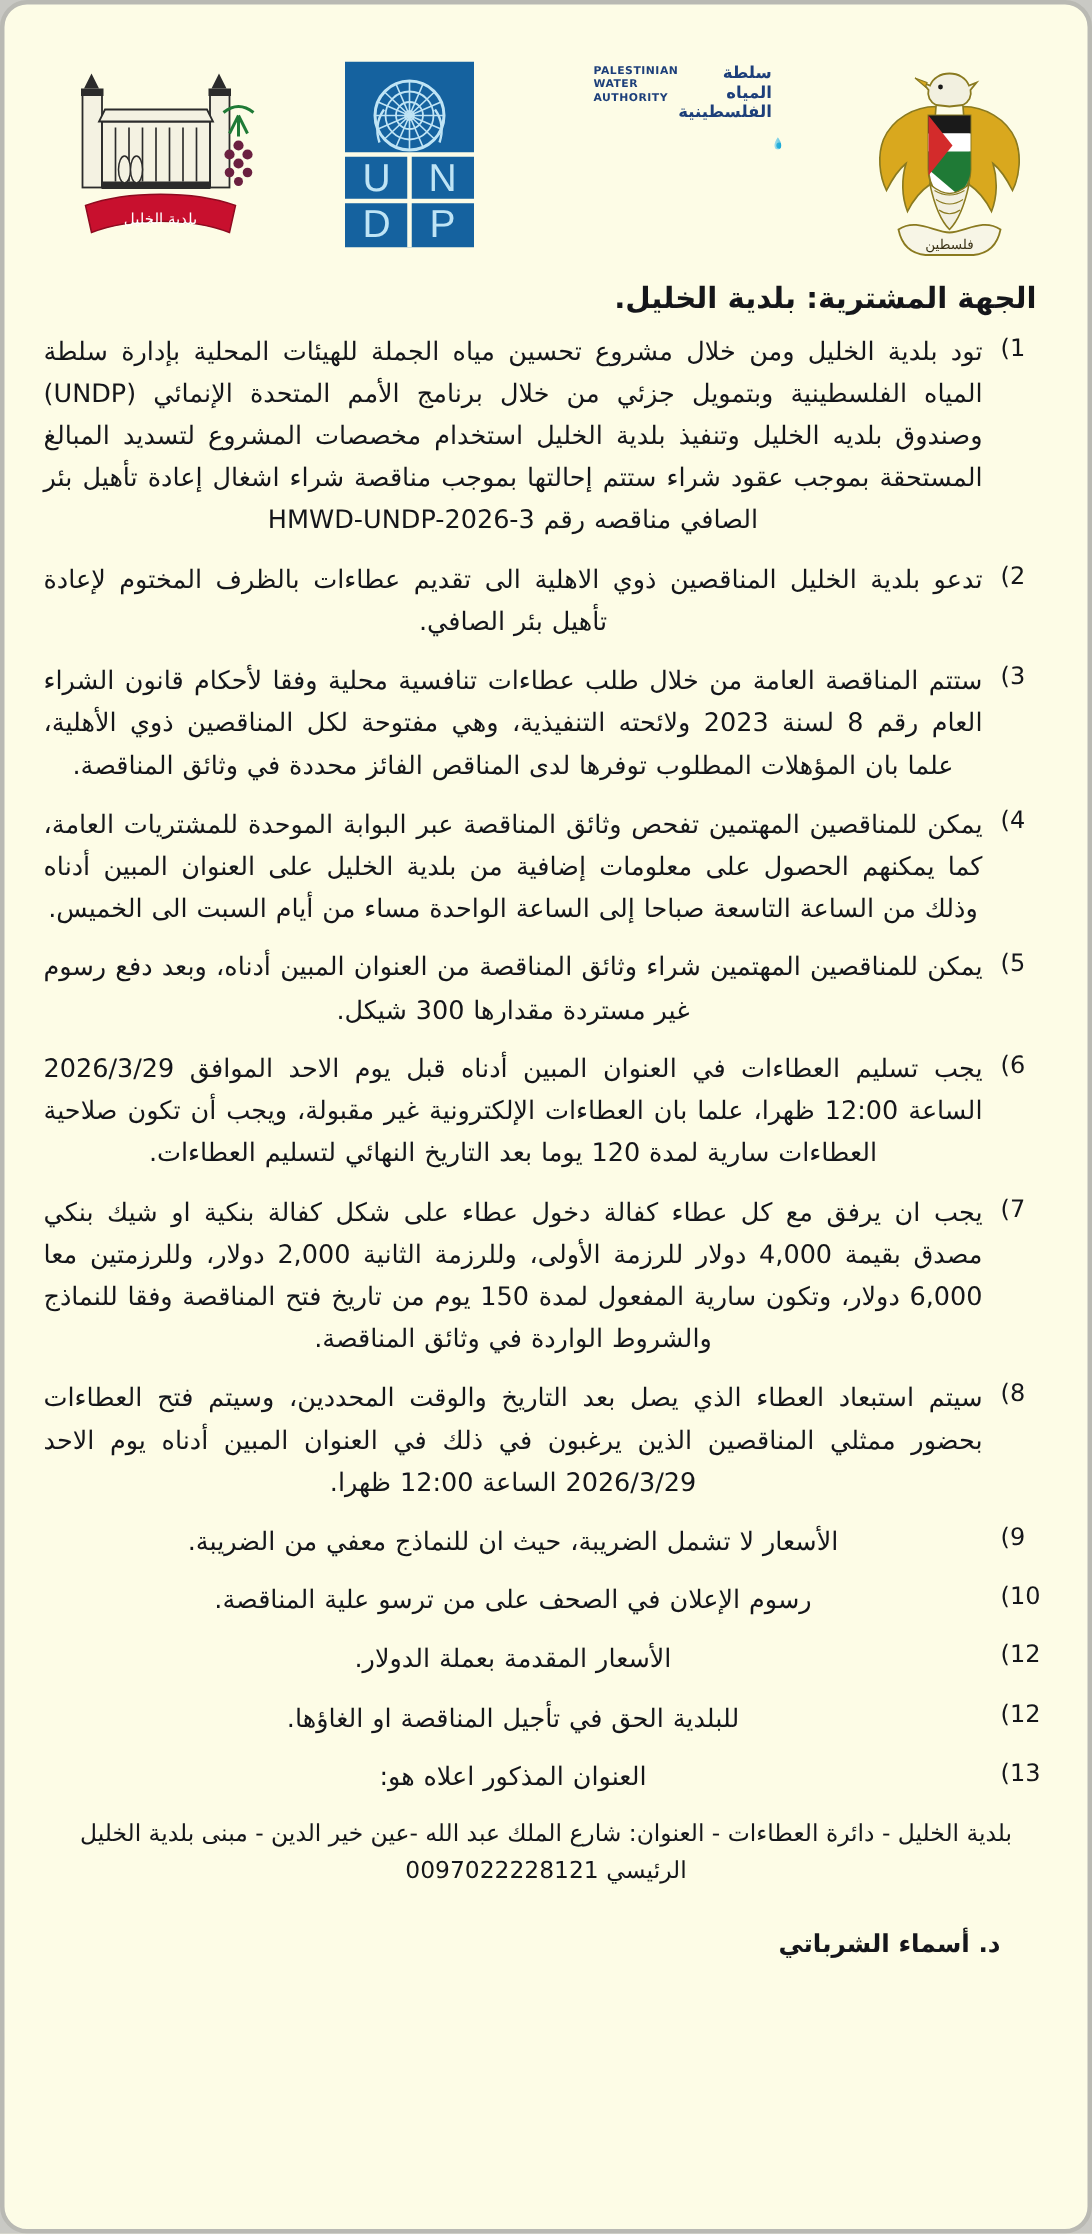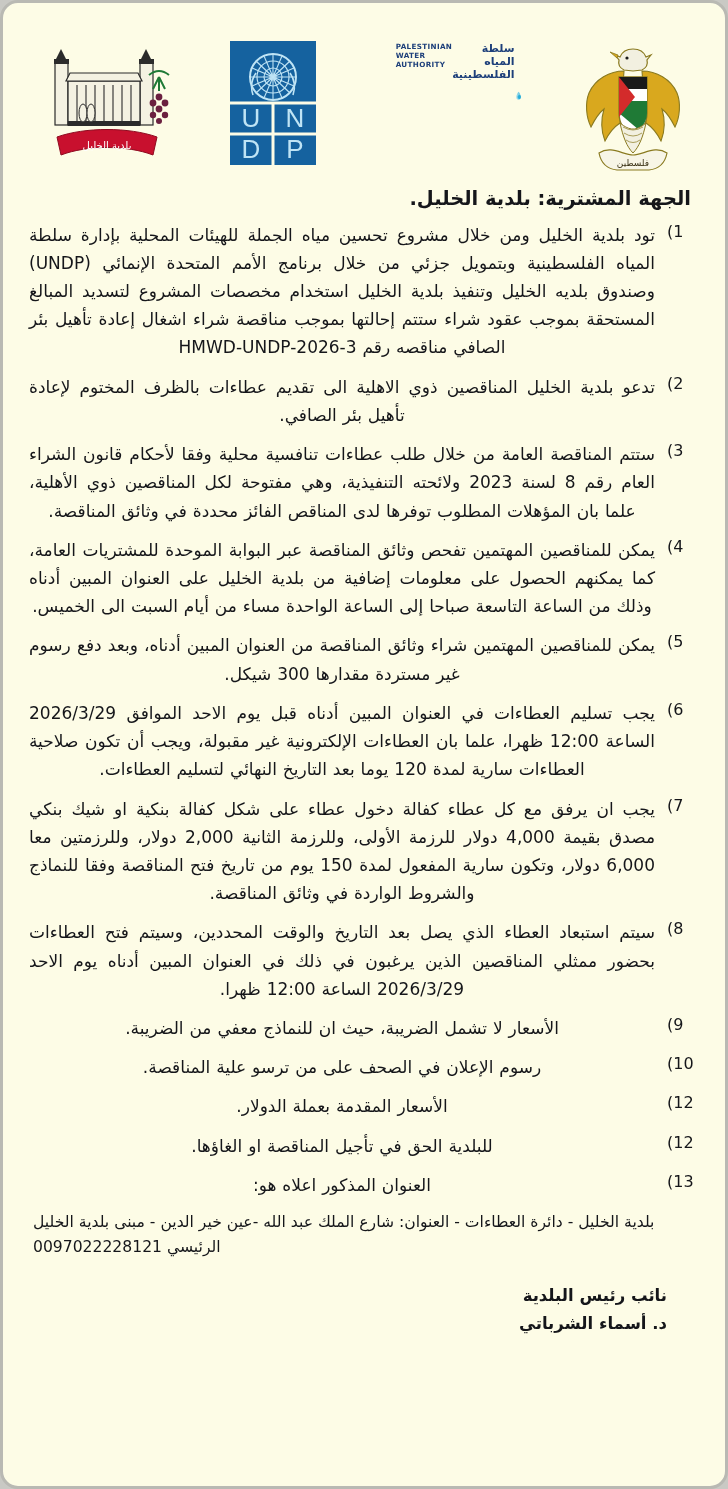--- a/index.html
+++ b/index.html
@@ -115,21 +115,21 @@
     word-spacing: 0.5px;
   }
   .clause.short .clause-body {
     text-align: center;
     text-align-last: center;
   }
 
   
   .address-block {
     direction: rtl;
-    text-align: left;
+    text-align: center;
     font-size: 15.6px;
     line-height: 1.6;
     color: #15161a;
     margin: 4px 8px 0 8px;
   }
   .address-phone { direction: ltr; unicode-bidi: embed; }
 
   
   .signature {
     direction: rtl;
@@ -370,17 +370,16 @@
 
   <div class="address-block">
     <div>بلدية الخليل - دائرة العطاءات - العنوان: شارع الملك عبد الله -عين خير الدين - مبنى بلدية الخليل</div>
     <div>
       <span>الرئيسي</span>
       <span class="address-phone">0097022228121</span>
     </div>
   </div>
 
   <div class="signature">
-    <div>نائب رئيس البلدية</div>
     <div>د. أسماء الشرباتي</div>
   </div>
 
 </div>
 
 </body></html>

